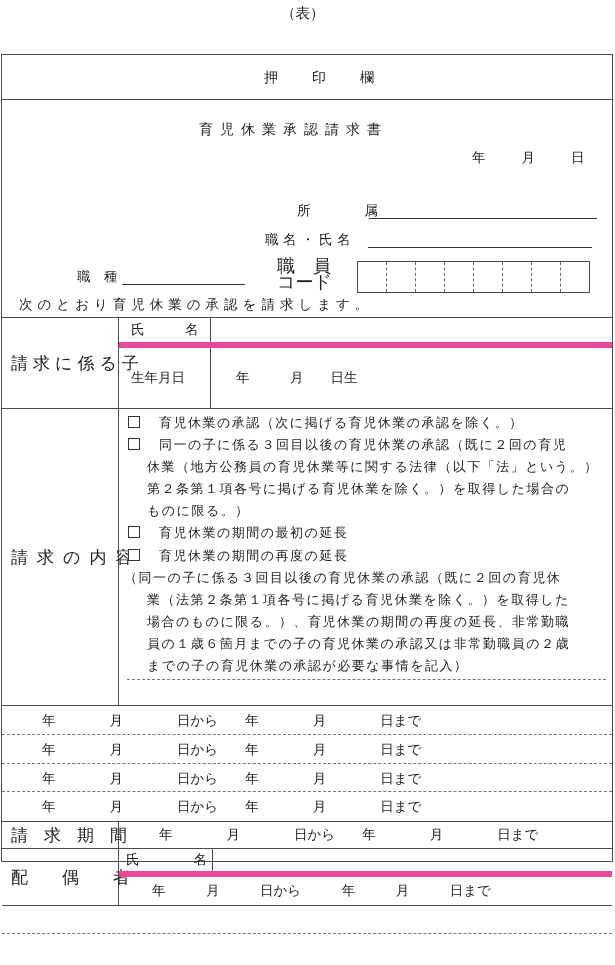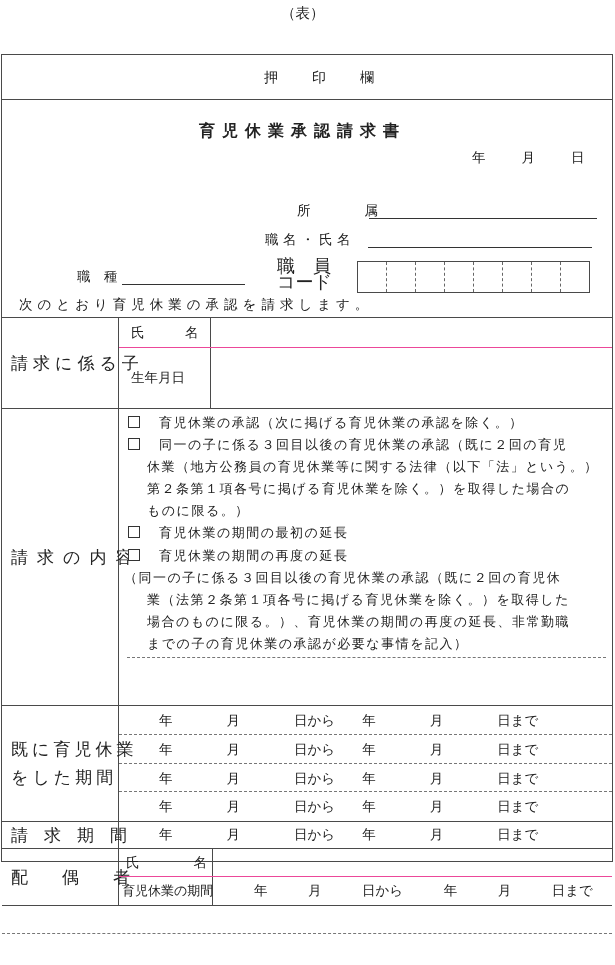--- a/index.html
+++ b/index.html
@@ -20,21 +20,21 @@
   }
   .row { border-bottom:1px solid #4a4a4a; flex-shrink:0; }
   .row.last { border-bottom:none; }
 
   
   .stamp-row { height:45px; position:relative; }
   .stamp-label { position:absolute; left:262px; top:14px; font-size:14px; letter-spacing:2px; }
 
   
   .header-sec { height:218px; position:relative; font-size:13.5px; }
-  .title { position:absolute; left:197px; top:21px; font-size:16px; letter-spacing:7px; white-space:nowrap;font-weight:bold; }
+  .title { position:absolute; left:197px; top:21px; font-size:14px; letter-spacing:7px; white-space:nowrap; }
   .date-line { position:absolute; left:470px; top:49px; display:flex; gap:36px; }
   .addressee { position:absolute; left:17px; top:75px; letter-spacing:5px; white-space:nowrap; }
   .fld-label { position:absolute; white-space:nowrap; }
   .aff-label  { left:295px; top:102px; }
   .name-label { left:263px; top:131px; letter-spacing:4.5px; }
   .job-label  { left:75px;  top:168px; }
   .fill-line { position:absolute; border-bottom:1px solid #333333; }
   .aff-line  { left:367px; top:102px; width:228px; height:17px; }
   .name-line { left:366px; top:131px; width:224px; height:17px; }
   .job-line  { left:120px; top:168px; width:123px; height:17px; }
@@ -54,21 +54,21 @@
     display:flex; align-items:center; padding-left:9px;
     font-size:17px; white-space:nowrap; flex-shrink:0;
   }
   .ls5  { letter-spacing:5px; }
   .ls9  { letter-spacing:9px; }
   .ls16 { letter-spacing:16px; }
   .two-line { letter-spacing:4px; line-height:28px; }
   .gbody { flex:1; display:flex; flex-direction:column; min-width:0; }
 
   
-  .srow { display:flex; height:30px; border-bottom:1px solid #ec4899; }
+  .srow { display:flex; height:30px; border-bottom:6px solid #ec4899; }
   .srow.last { border-bottom:none; flex:1;gap:8px; }
   .slbl {
     width:92px; border-right:1px solid #4a4a4a;
     display:flex; align-items:center; padding-left:12px;
     font-size:13.5px; white-space:nowrap; flex-shrink:0;
   }
   .sval { flex:1; display:flex; align-items:center; font-size:13.5px; white-space:nowrap; overflow:hidden; }
   .sval.birth { padding-left:17px; }
 
   
@@ -152,52 +152,48 @@
     <div class="glbl">
       <span class="ls5">請求に係る子</span>
     </div>
     <div class="gbody">
       <div class="srow">
         <div class="slbl">氏　　　名</div>
         <div class="sval"></div>
       </div>
       <div class="srow last">
         <div class="slbl">生年月日</div>
+        <div class="sval birth">年　　　月　　日生</div>
       </div>
     </div>
   </div>
 
   <div class="row sec req-sec">
     <div class="glbl">
       <span class="ls9">請求の内容</span>
     </div>
     <div class="gbody content">
       <div class="cline cb"><span class="chk"></span><span>育児休業の承認（次に掲げる育児休業の承認を除く。）</span></div>
       <div class="cline cb"><span class="chk"></span><span>同一の子に係る３回目以後の育児休業の承認（既に２回の育児</span></div>
       <div class="cline ind">休業（地方公務員の育児休業等に関する法律（以下「法」という。）</div>
       <div class="cline ind">第２条第１項各号に掲げる育児休業を除く。）を取得した場合の</div>
       <div class="cline ind">ものに限る。）</div>
       <div class="cline cb"><span class="chk"></span><span>育児休業の期間の最初の延長</span></div>
       <div class="cline cb"><span class="chk"></span><span>育児休業の期間の再度の延長</span></div>
       <div class="cline par">（同一の子に係る３回目以後の育児休業の承認（既に２回の育児休</div>
       <div class="cline ind">業（法第２条第１項各号に掲げる育児休業を除く。）を取得した</div>
       <div class="cline ind">場合のものに限る。）、育児休業の期間の再度の延長、非常勤職</div>
+      <div class="cline ind">員の１歳６箇月までの子の育児休業の承認又は非常勤職員の２歳</div>
       <div class="cline ind">までの子の育児休業の承認が必要な事情を記入）</div>
       <div class="sep"></div>
       <div class="fillarea"></div>
     </div>
   </div>
 
   <div class="row sec past-sec">
-    <div class="glbl">
-      <div class="two-line">
-        <div>既に育児休業</div>
-        <div>をした期間</div>
-      </div>
-    </div>
     <div class="gbody">
       <div class="prow">年　　　　月　　　　日から　　年　　　　月　　　　日まで</div>
       <div class="prow">年　　　　月　　　　日から　　年　　　　月　　　　日まで</div>
       <div class="prow">年　　　　月　　　　日から　　年　　　　月　　　　日まで</div>
       <div class="prow lastp">年　　　　月　　　　日から　　年　　　　月　　　　日まで</div>
     </div>
   </div>
 
   <div class="row sec reqp-sec">
     <div class="glbl">
@@ -211,21 +207,20 @@
   <div class="row sec spouse-sec">
     <div class="glbl">
       <span>配　　偶　　者</span>
     </div>
     <div class="gbody">
       <div class="srow">
         <div class="slbl sp-name">氏　　　　名</div>
         <div class="sval"></div>
       </div>
       <div class="srow last">
-        <div class="slbl sp-period">育児休業の期間</div>
         <div class="sval pval">年　　　月　　　日から　　　年　　　月　　　日まで</div>
       </div>
     </div>
   </div>
 
   <div class="row sec remarks-sec last">
     <div class="gbody">
       <div class="rhalf"></div>
       <div class="rhalf bottom"></div>
     </div>

